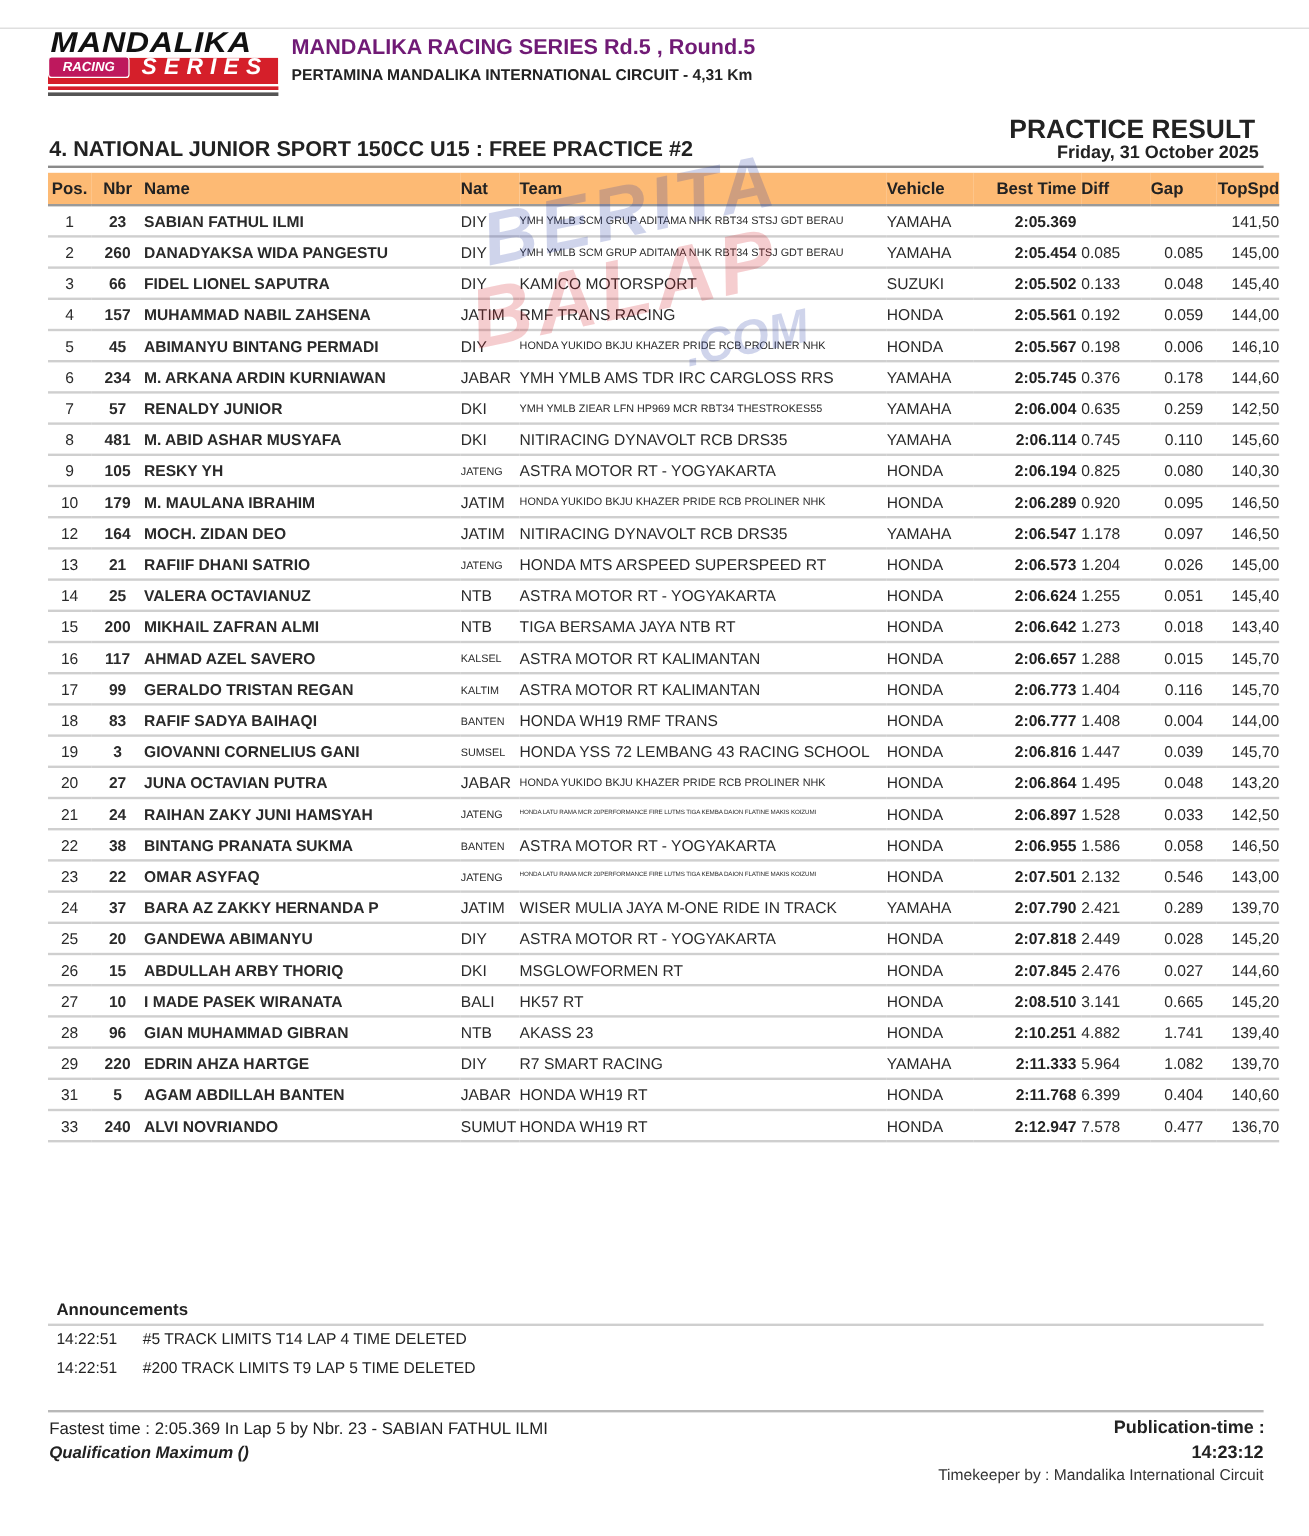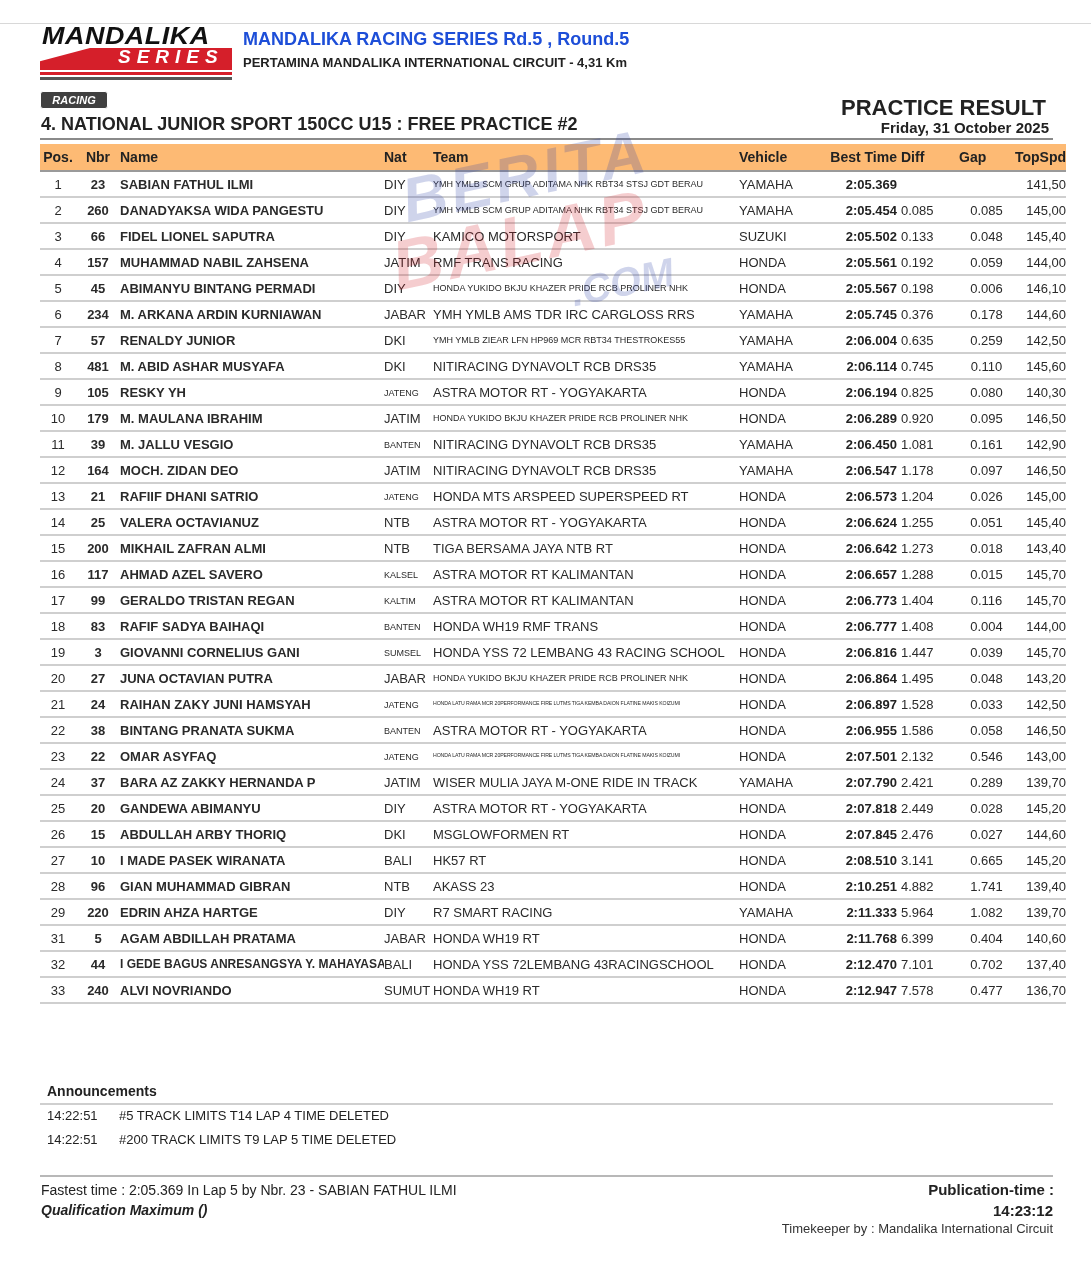--- a/index.html
+++ b/index.html
@@ -6,29 +6,29 @@
   body { width: 1091px; height: 1280px; position: relative; overflow: hidden;
          font-family: "Liberation Sans", "DejaVu Sans", sans-serif; color: #1e1e1e; }
   .top-line { position: absolute; left: 0; top: 23px; width: 1091px; height: 1px; background: #d8d8d8; }
 
   
   .logo { position: absolute; left: 40px; top: 24px; width: 192px; height: 58px; }
   .logo .mandalika { position: absolute; left: 2px; top: -2px; font-size: 24px; font-weight: 900;
         font-style: italic; letter-spacing: 0.5px; color: #111; transform: scaleX(1.12); transform-origin: left; }
   .logo .red-band { position: absolute; left: 0; top: 24px; width: 192px; height: 22px; background: #d51f2a;
         clip-path: polygon(26% 0, 100% 0, 100% 100%, 0 100%, 0 60%); }
-  .logo .racing { position: absolute; left: 0; top: 23px; width: 66px; height: 16px; background: #404040;
+  .logo .racing { position: absolute; left: 0; top: 23px; width: 66px; height: 16px; background: #be185d;
         color: #fff; font-size: 11px; font-weight: 800; font-style: italic; text-align: center; line-height: 16px;
-        border-radius: 3px; border: 1px solid #fff; margin-top: 44px; }
+        border-radius: 3px; border: 1px solid #fff; }
   .logo .series { position: absolute; left: 78px; top: 22px; color: #fff; font-size: 19px; font-weight: 900;
         font-style: italic; letter-spacing: 6px; }
   .logo .stripe1 { position: absolute; left: 0; top: 48px; width: 192px; height: 3px; background: #d51f2a; }
   .logo .stripe2 { position: absolute; left: 0; top: 53px; width: 192px; height: 3px; background: #555; }
 
-  .event-title { position: absolute; left: 243px; top: 29px; font-size: 18px; font-weight: 700; color: #1d4ed8; }
+  .event-title { position: absolute; left: 243px; top: 29px; font-size: 18px; font-weight: 700; color: #701a75; }
   .event-circuit { position: absolute; left: 243px; top: 55px; font-size: 13px; font-weight: 700; color: #222; }
 
   .session-title { position: absolute; left: 41px; top: 114px; font-size: 18px; font-weight: 700; color: #222; }
   .result-label { position: absolute; right: 45px; top: 95px; font-size: 22px; font-weight: 700; color: #222; }
   .result-date { position: absolute; right: 42px; top: 119px; font-size: 15px; font-weight: 700; color: #222; }
   .title-rule { position: absolute; left: 40px; top: 138px; width: 1013px; height: 2px; background: #8a8a8a; }
 
   
   .results { position: absolute; left: 40px; top: 144px; width: 1013px; border-collapse: collapse; table-layout: fixed; }
   .results th { background: #fdba74; font-size: 14px; font-weight: 700; height: 26px; padding: 0; text-align: left;
@@ -225,32 +225,20 @@
         <td class="c-name">M. MAULANA IBRAHIM</td>
         <td class="c-nat">JATIM</td>
         <td class="c-team"><span class="team-small">HONDA YUKIDO BKJU KHAZER PRIDE RCB PROLINER NHK</span></td>
         <td class="c-veh">HONDA</td>
         <td class="c-best">2:06.289</td>
         <td class="c-diff">0.920</td>
         <td class="c-gap">0.095</td>
         <td class="c-top">146,50</td>
       </tr>
       <tr>
-        <td class="c-pos">11</td>
-        <td class="c-nbr">39</td>
-        <td class="c-name">M. JALLU VESGIO</td>
-        <td class="c-nat"><span class="nat-small">BANTEN</span></td>
-        <td class="c-team">NITIRACING DYNAVOLT RCB DRS35</td>
-        <td class="c-veh">YAMAHA</td>
-        <td class="c-best">2:06.450</td>
-        <td class="c-diff">1.081</td>
-        <td class="c-gap">0.161</td>
-        <td class="c-top">142,90</td>
-      </tr>
-      <tr>
         <td class="c-pos">12</td>
         <td class="c-nbr">164</td>
         <td class="c-name">MOCH. ZIDAN DEO</td>
         <td class="c-nat">JATIM</td>
         <td class="c-team">NITIRACING DYNAVOLT RCB DRS35</td>
         <td class="c-veh">YAMAHA</td>
         <td class="c-best">2:06.547</td>
         <td class="c-diff">1.178</td>
         <td class="c-gap">0.097</td>
         <td class="c-top">146,50</td>
@@ -455,40 +443,28 @@
         <td class="c-team">R7 SMART RACING</td>
         <td class="c-veh">YAMAHA</td>
         <td class="c-best">2:11.333</td>
         <td class="c-diff">5.964</td>
         <td class="c-gap">1.082</td>
         <td class="c-top">139,70</td>
       </tr>
       <tr>
         <td class="c-pos">31</td>
         <td class="c-nbr">5</td>
-        <td class="c-name">AGAM ABDILLAH PRATAMA</td>
+        <td class="c-name">AGAM ABDILLAH BANTEN</td>
         <td class="c-nat">JABAR</td>
         <td class="c-team">HONDA WH19 RT</td>
         <td class="c-veh">HONDA</td>
         <td class="c-best">2:11.768</td>
         <td class="c-diff">6.399</td>
         <td class="c-gap">0.404</td>
         <td class="c-top">140,60</td>
-      </tr>
-      <tr>
-        <td class="c-pos">32</td>
-        <td class="c-nbr">44</td>
-        <td class="c-name name-small">I GEDE BAGUS ANRESANGSYA Y. MAHAYASA</td>
-        <td class="c-nat">BALI</td>
-        <td class="c-team">HONDA YSS 72LEMBANG 43RACINGSCHOOL</td>
-        <td class="c-veh">HONDA</td>
-        <td class="c-best">2:12.470</td>
-        <td class="c-diff">7.101</td>
-        <td class="c-gap">0.702</td>
-        <td class="c-top">137,40</td>
       </tr>
       <tr>
         <td class="c-pos">33</td>
         <td class="c-nbr">240</td>
         <td class="c-name">ALVI NOVRIANDO</td>
         <td class="c-nat">SUMUT</td>
         <td class="c-team">HONDA WH19 RT</td>
         <td class="c-veh">HONDA</td>
         <td class="c-best">2:12.947</td>
         <td class="c-diff">7.578</td>

